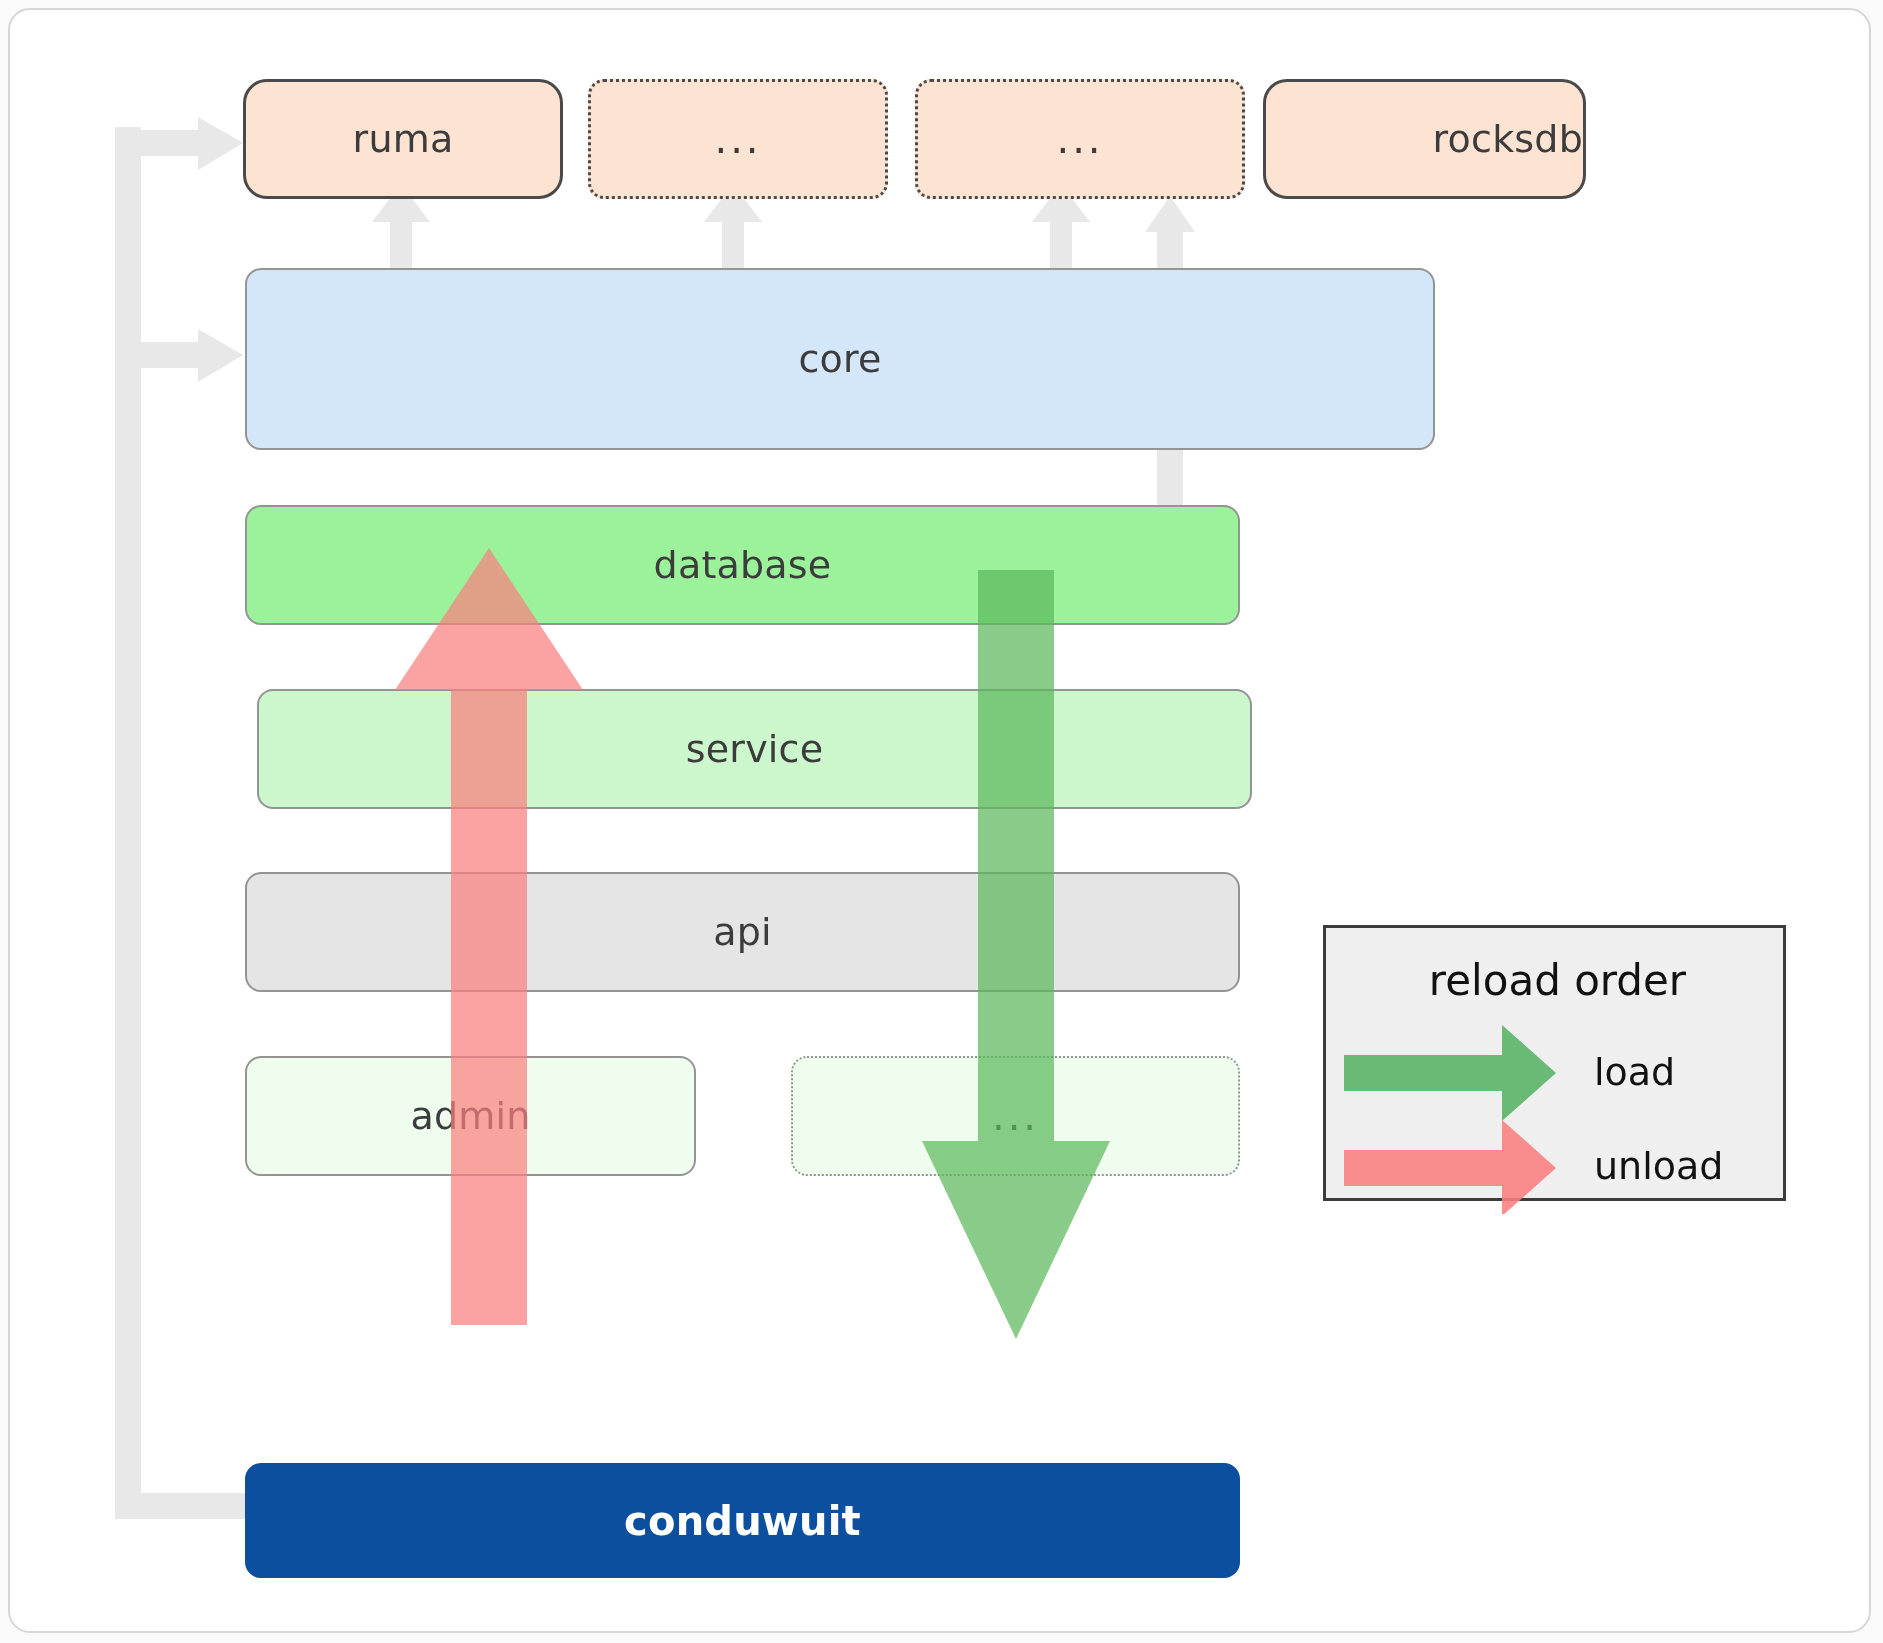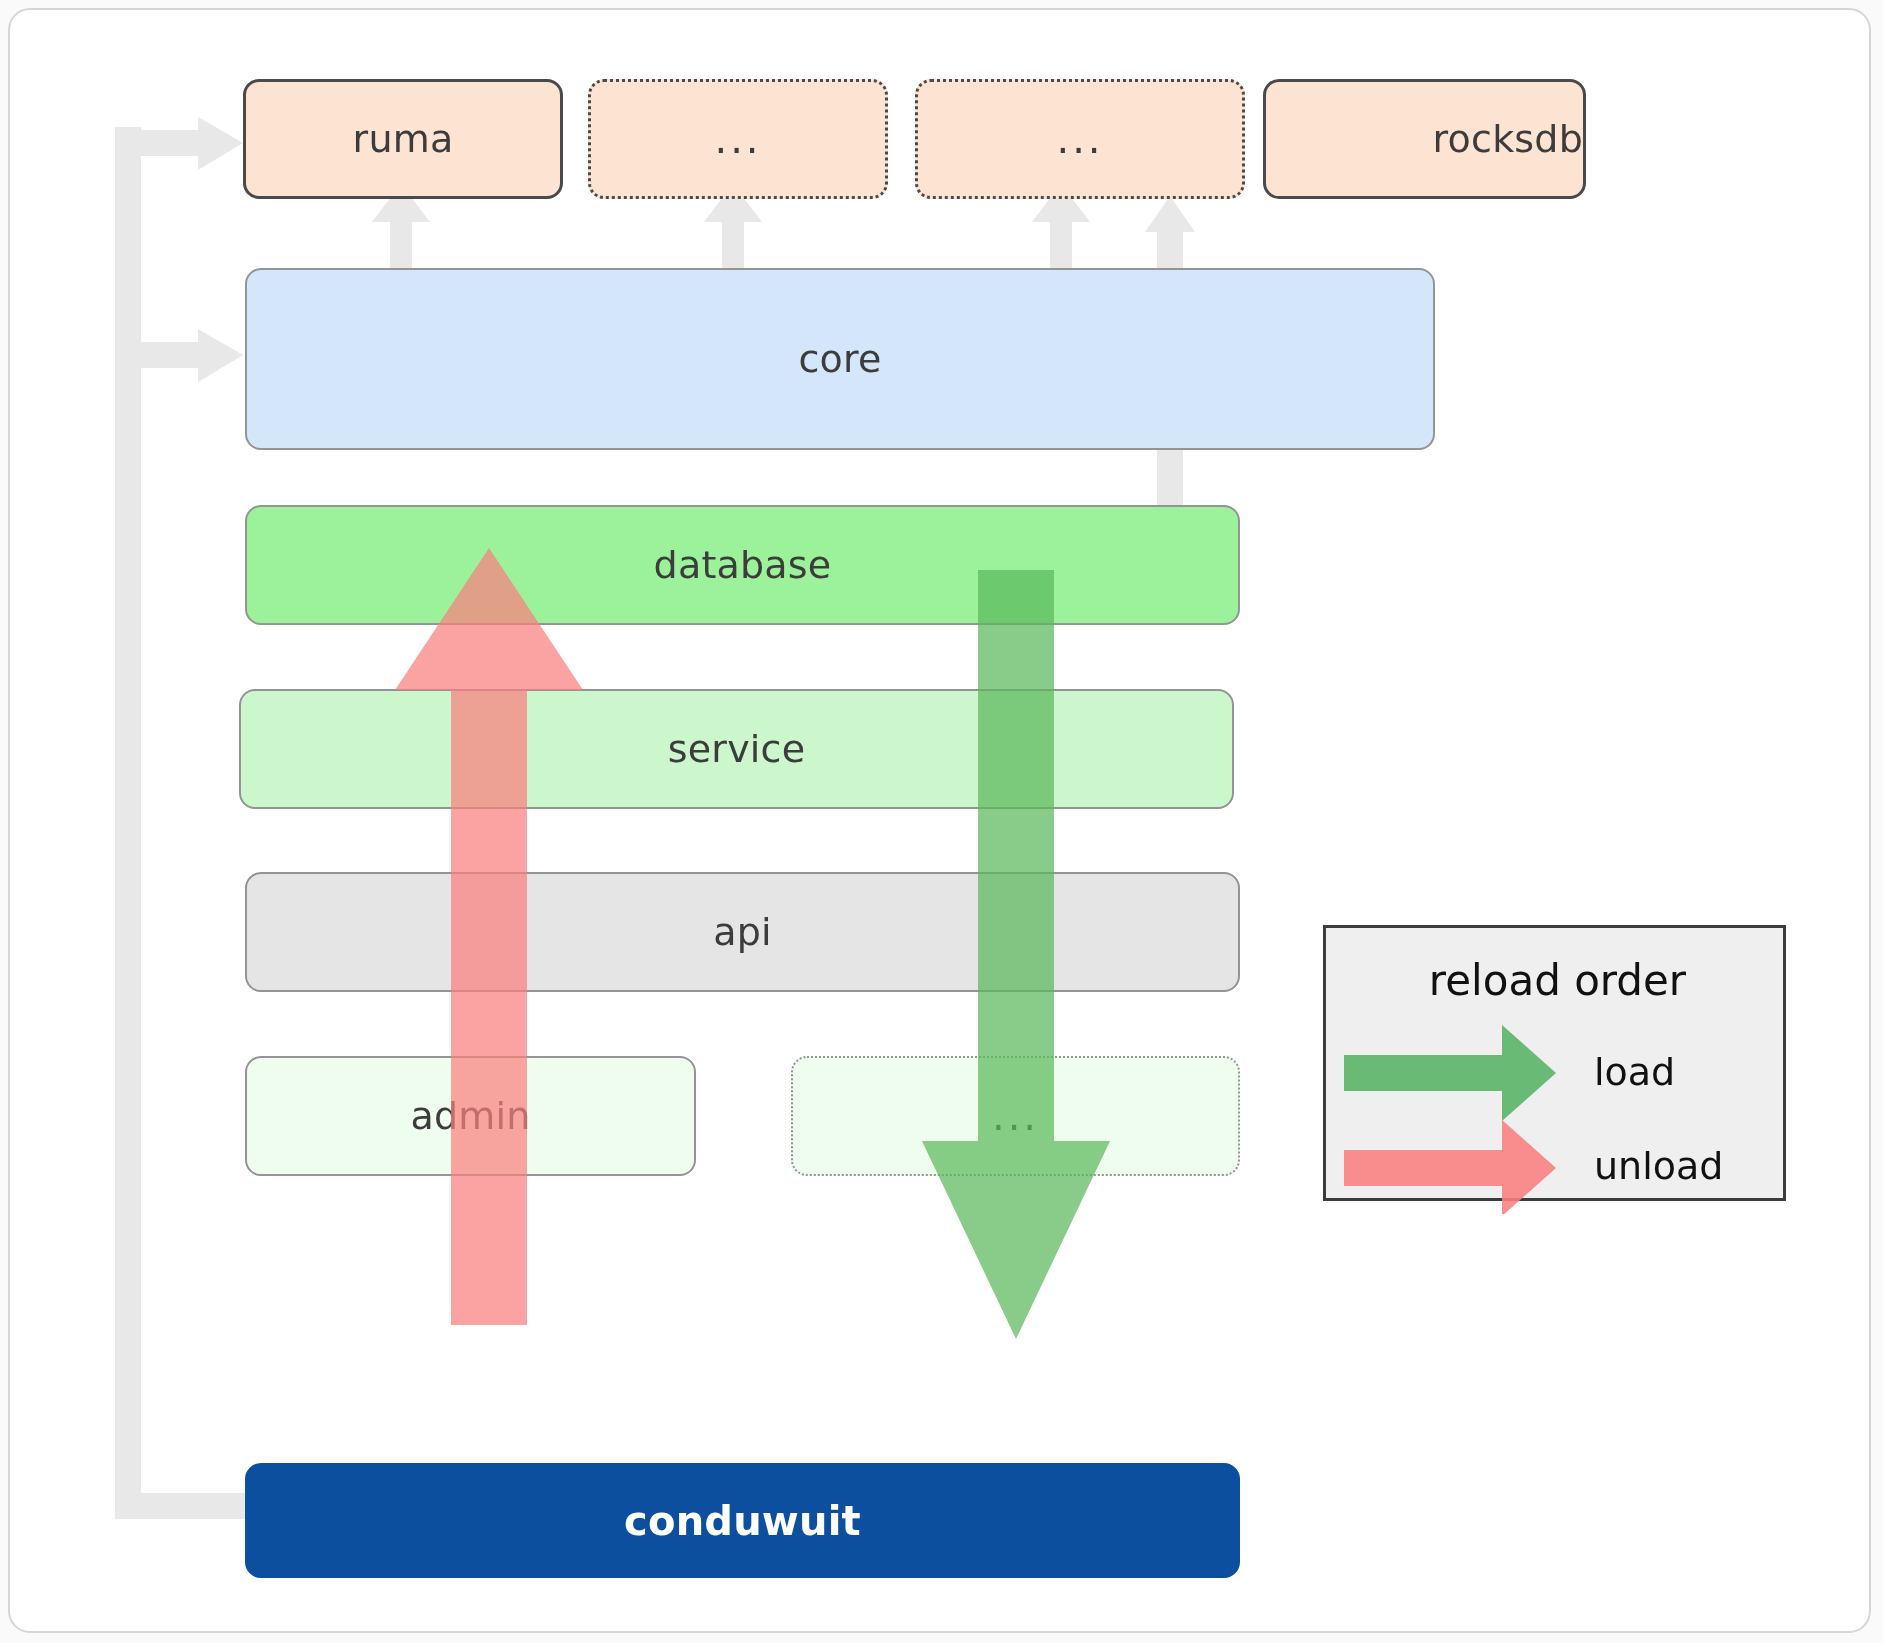--- a/index.html
+++ b/index.html
@@ -37,21 +37,21 @@
     align-items: center;
     justify-content: center;
     border-radius: 14px;
     font-size: 38px;
     color: #3c3c3c;
     letter-spacing: 0.2px;
   }
   .node.dep {
     background: #fde3d2;
     border: 3px solid #4a4a4a;
-    border-radius: 16px;
+    border-radius: 24px;
   }
   .node.dep-dotted {
     background: #fde3d2;
     border: 3px dotted #4a4a4a;
     border-radius: 16px;
   }
   .node.core {
     background: #d4e6fa;
     border: 2px solid #949494;
     border-radius: 16px;
@@ -176,21 +176,21 @@
     </div>
 
     <div class="node core" style="left:245px; top:268px; width:1190px; height:182px;">
       <span>core</span>
     </div>
 
     <div class="node layer" style="left:245px; top:505px; width:995px; height:120px; background:#9bf29b;">
       <span>database</span>
     </div>
 
-    <div class="node layer" style="left:239px; top:689px; width:995px; height:120px; background:#ccf7cc;">
+    <div class="node layer" style="left:257px; top:689px; width:995px; height:120px; background:#ccf7cc;">
       <span>service</span>
     </div>
 
     <div class="node layer" style="left:245px; top:872px; width:995px; height:120px; background:#e5e5e5;">
       <span>api</span>
     </div>
 
     <div class="node layer" style="left:245px; top:1056px; width:451px; height:120px; background:#effdee;">
       <span>admin</span>
     </div>

